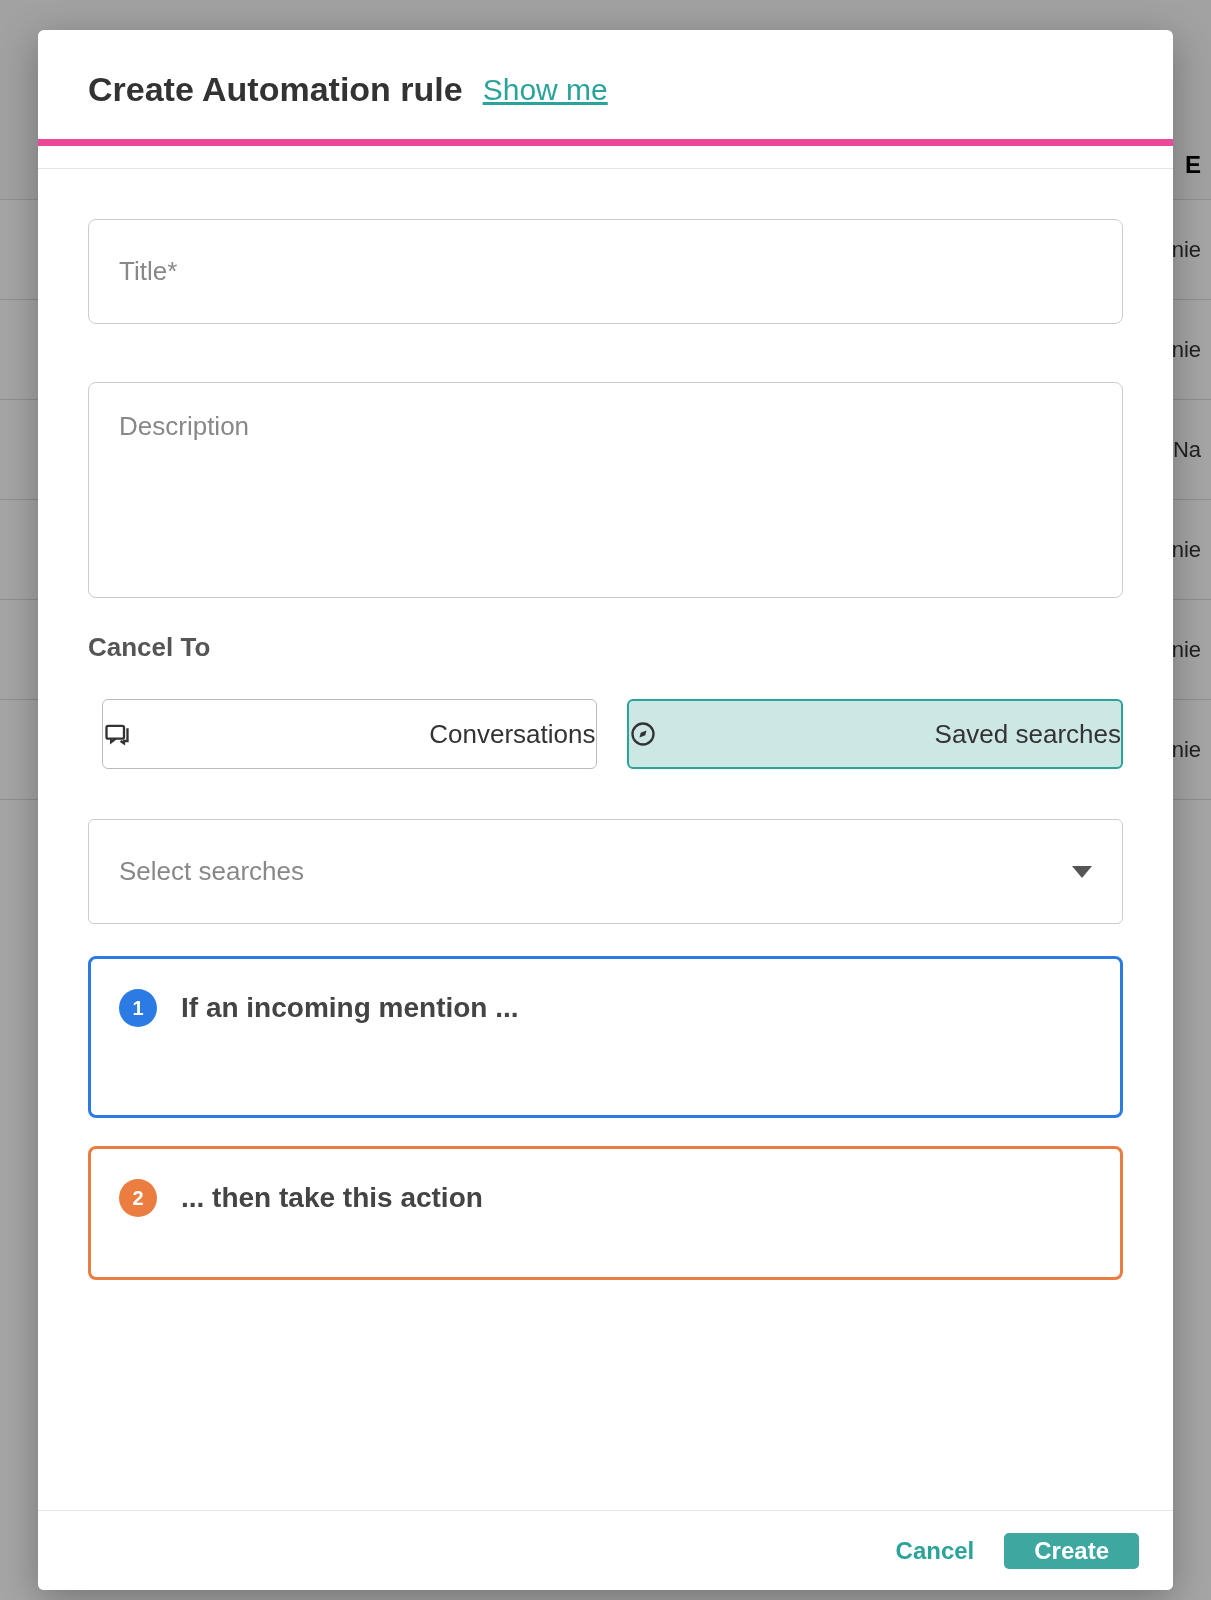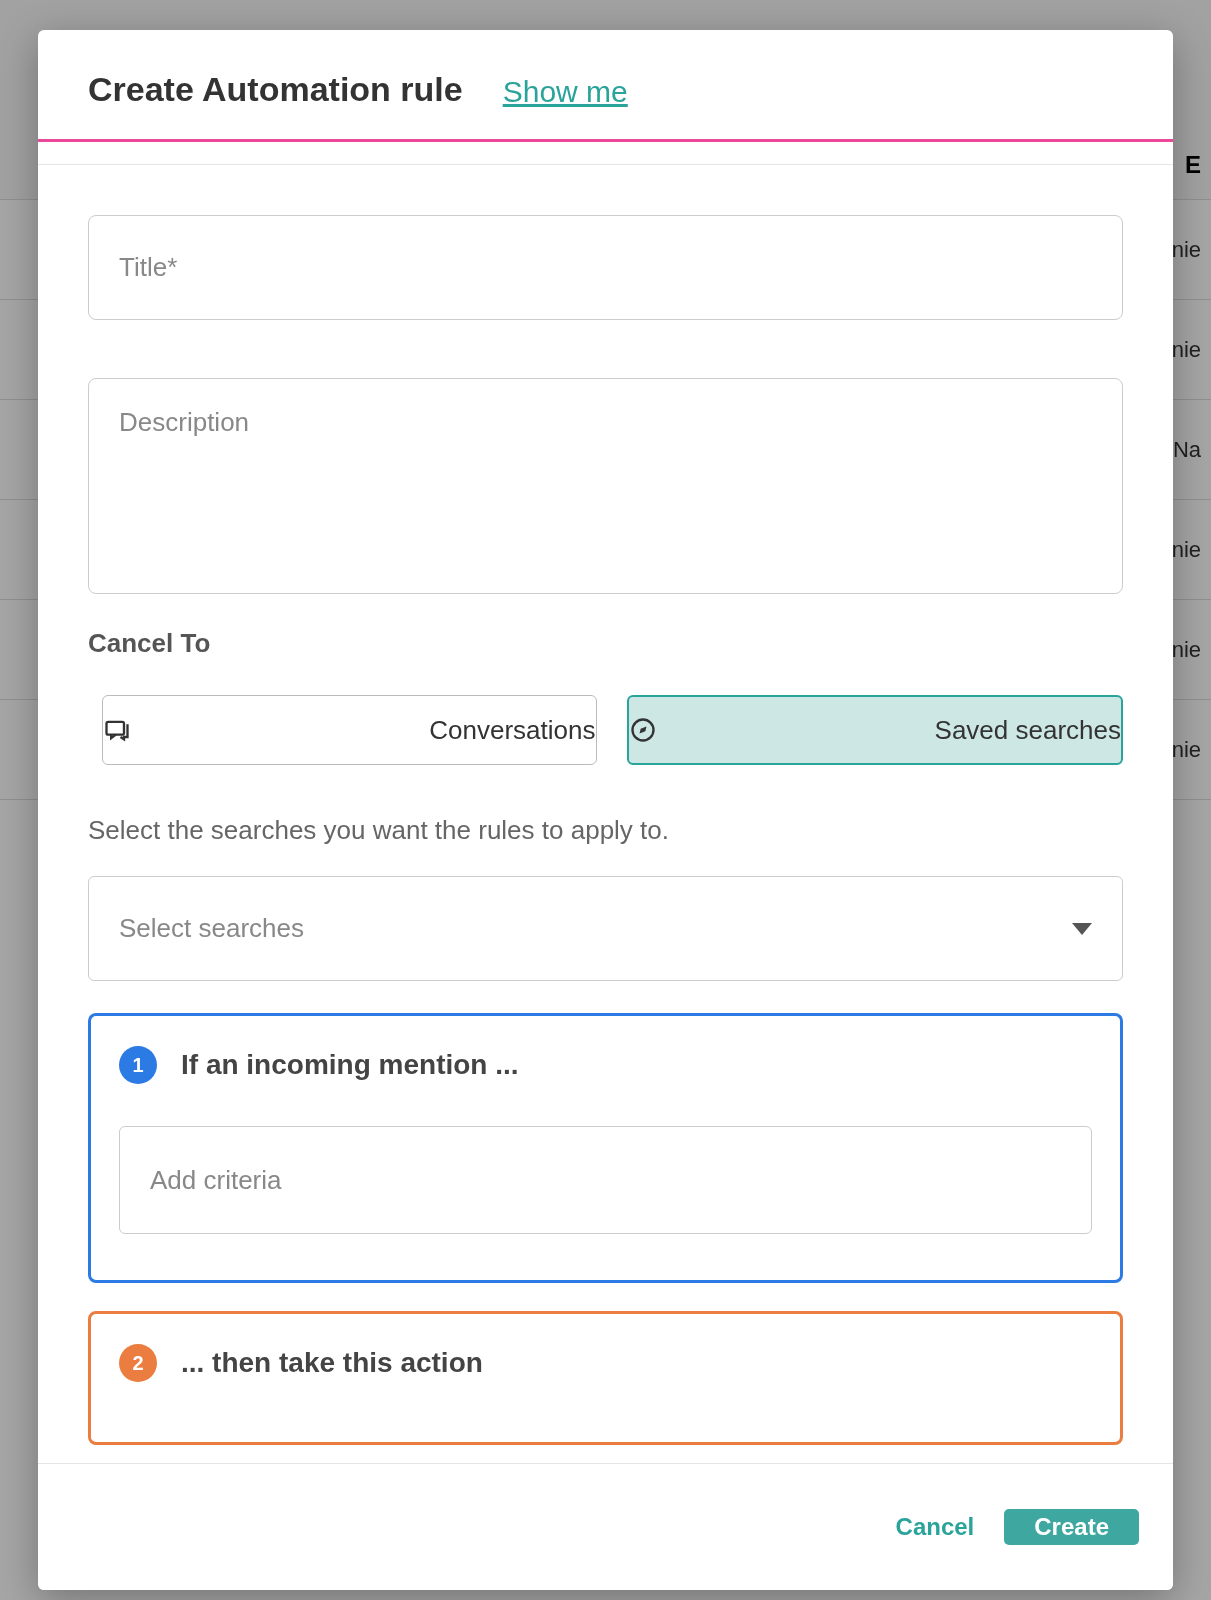--- a/index.html
+++ b/index.html
@@ -62,24 +62,24 @@
       width: 1135px;
       height: 1560px;
       background: #fff;
       border-radius: 6px;
       box-shadow: 0 10px 40px rgba(0,0,0,0.3);
       display: flex;
       flex-direction: column;
     }
     .dialog-header {
       padding: 40px 50px 30px 50px;
-      border-bottom: 3px solid #ec4899;
-      display: flex;
-      align-items: flex-end;
-      gap: 40px;
+      border-bottom: 7px solid #ec4899;
+      display: flex;
+      align-items: center;
+      gap: 20px;
     }
     .dialog-title {
       font-size: 34px;
       font-weight: 700;
       color: #333;
     }
     .show-me-link {
       font-size: 30px;
       color: #2aa39a;
       text-decoration: underline;
@@ -228,21 +228,21 @@
       display: flex;
       align-items: center;
       justify-content: space-between;
       padding: 0 30px;
       font-size: 26px;
       color: #888;
       cursor: pointer;
       margin-bottom: 0;
     }
     .dialog-footer {
-      height: 127px;
+      height: 80px;
       border-top: 1px solid #e5e5e5;
       display: flex;
       align-items: center;
       justify-content: flex-end;
       gap: 30px;
       padding: 0 34px;
       background: #fff;
       border-radius: 0 0 6px 6px;
     }
     .btn-cancel {
@@ -320,36 +320,31 @@
         <span class="icon-box">
           <svg width="28" height="28" viewBox="0 0 24 24" fill="none" stroke="#333" stroke-width="2">
             <circle cx="12" cy="12" r="9"></circle>
             <path d="M15 9 L10 11 L9 15 L14 13 Z" fill="#333" stroke="none"></path>
           </svg>
         </span>
         <span>Saved searches</span>
       </div>
     </div>
 
-    <div class="helper-text">Select the searches you want the rules to apply to.</div>
 
     <div class="dropdown">
       <span>Select searches</span>
       <span class="caret"></span>
     </div>
 
     <div class="step-box step-1">
       <div class="step-header">
         <div class="step-badge b1">1</div>
         <div class="step-title">If an incoming mention ...</div>
       </div>
-      <div class="criteria-dropdown">
-        <span>Add criteria</span>
-        <span class="caret"></span>
-      </div>
     </div>
 
     <div class="step-box step-2">
       <div class="step-header">
         <div class="step-badge b2">2</div>
         <div class="step-title">... then take this action</div>
       </div>
     </div>
   </div>
 

